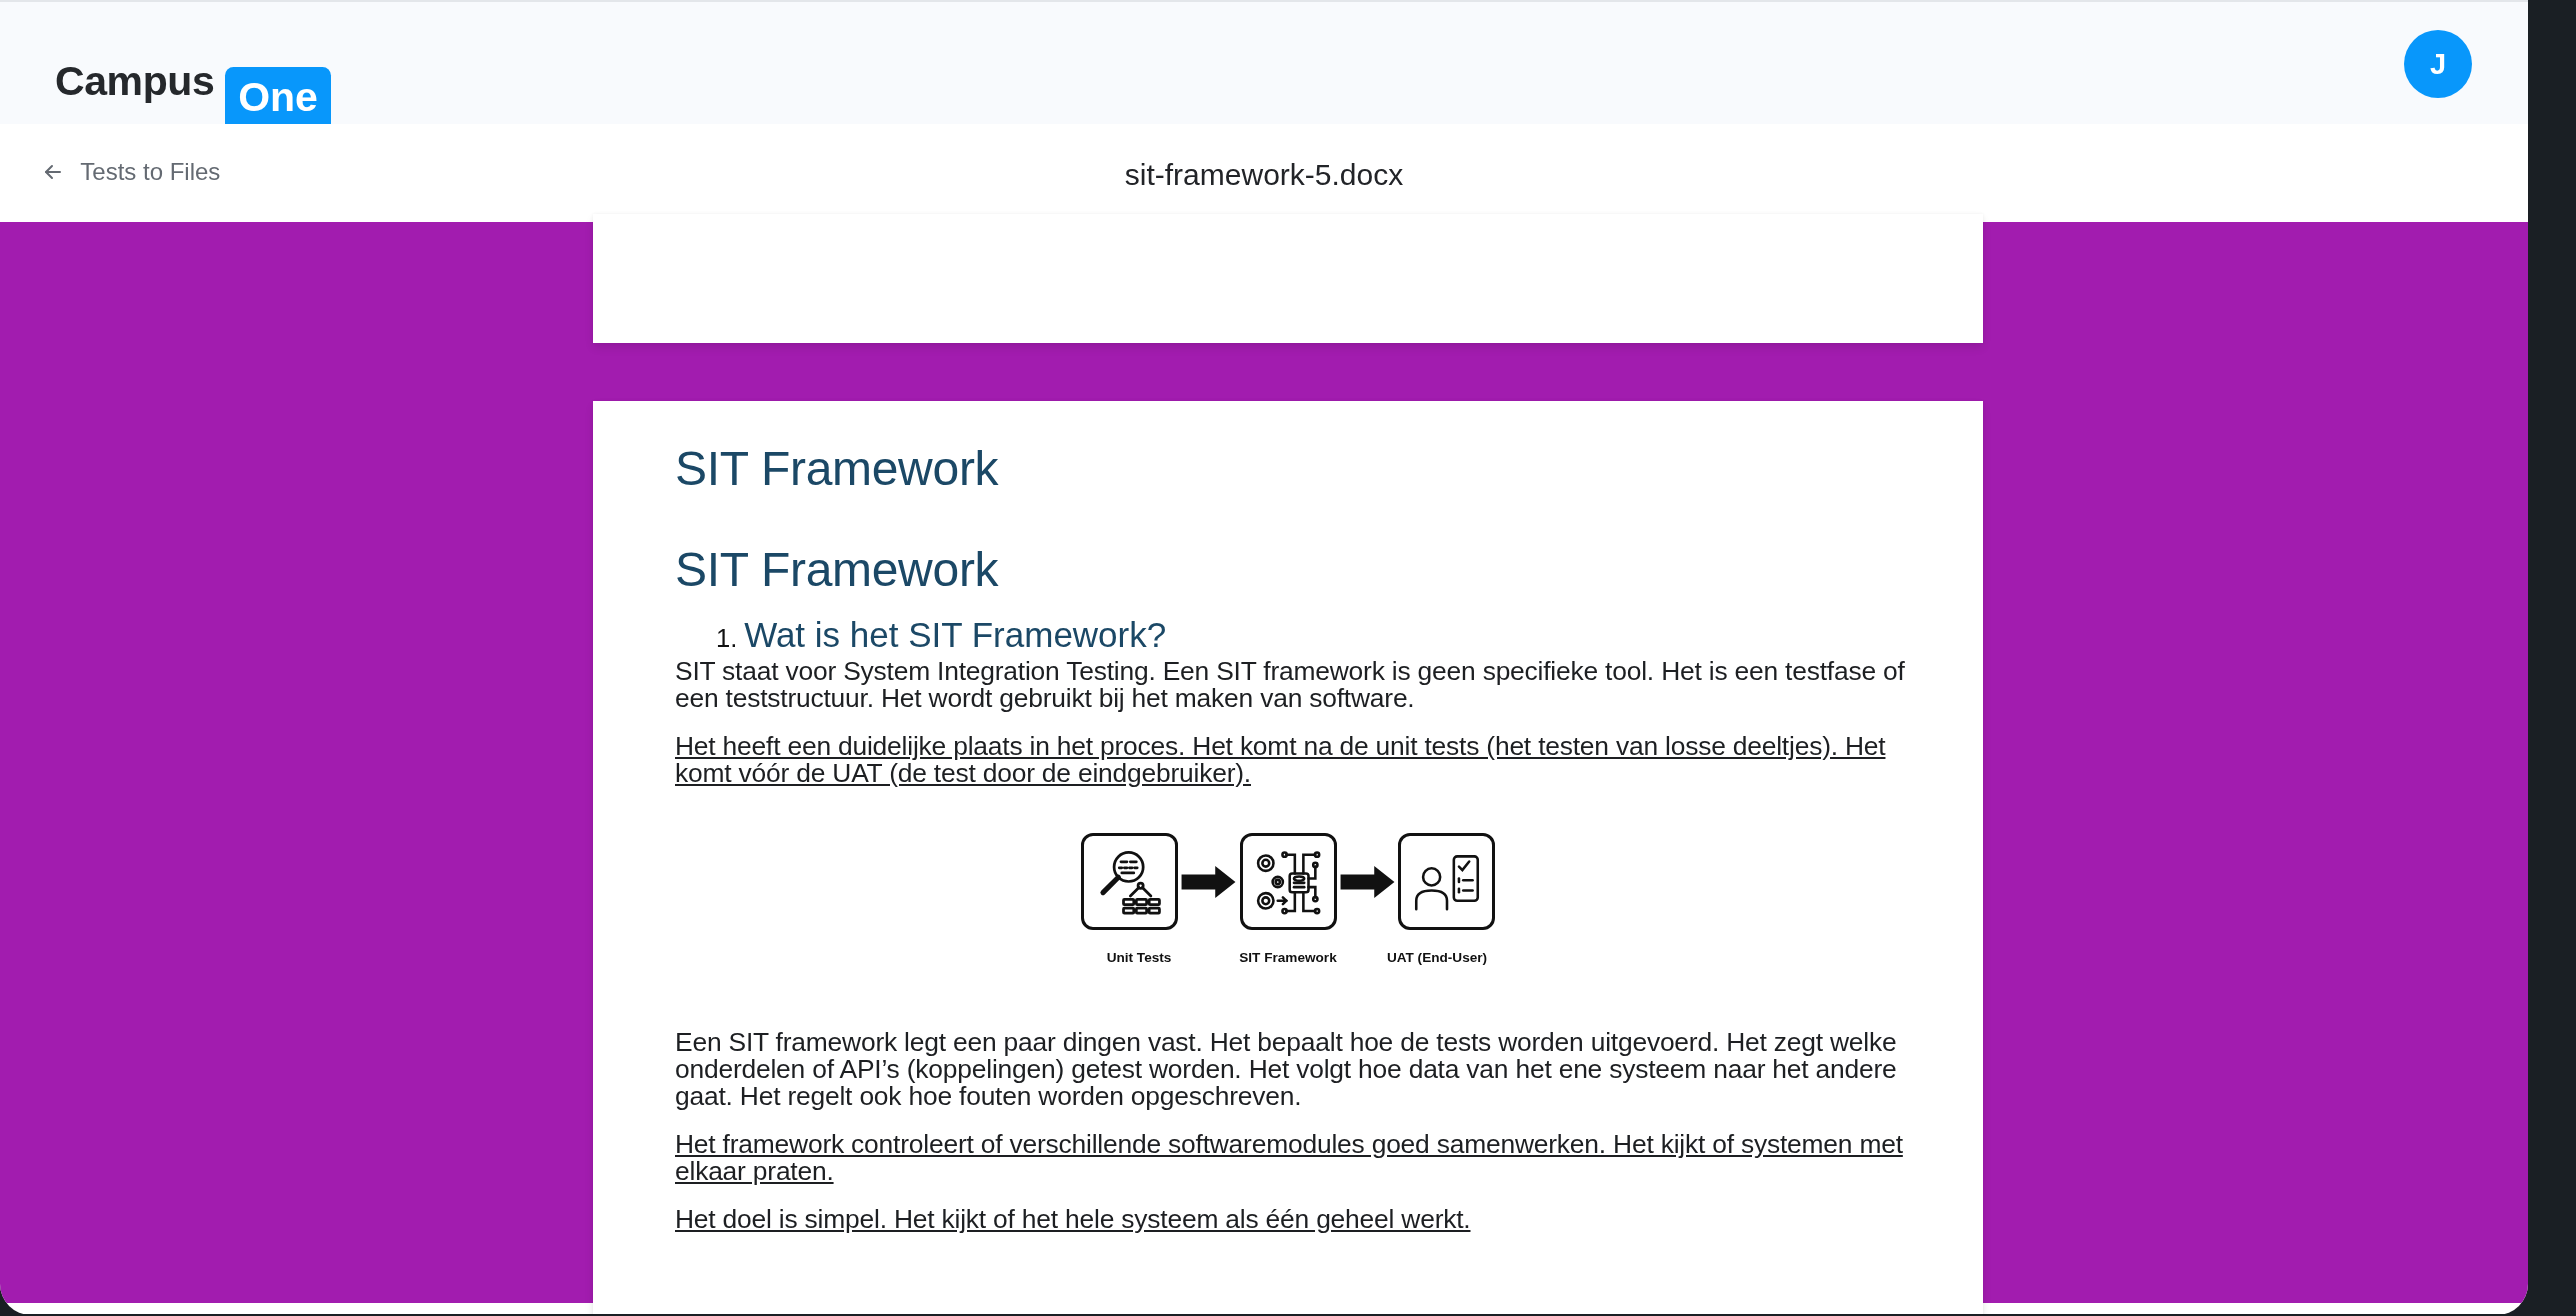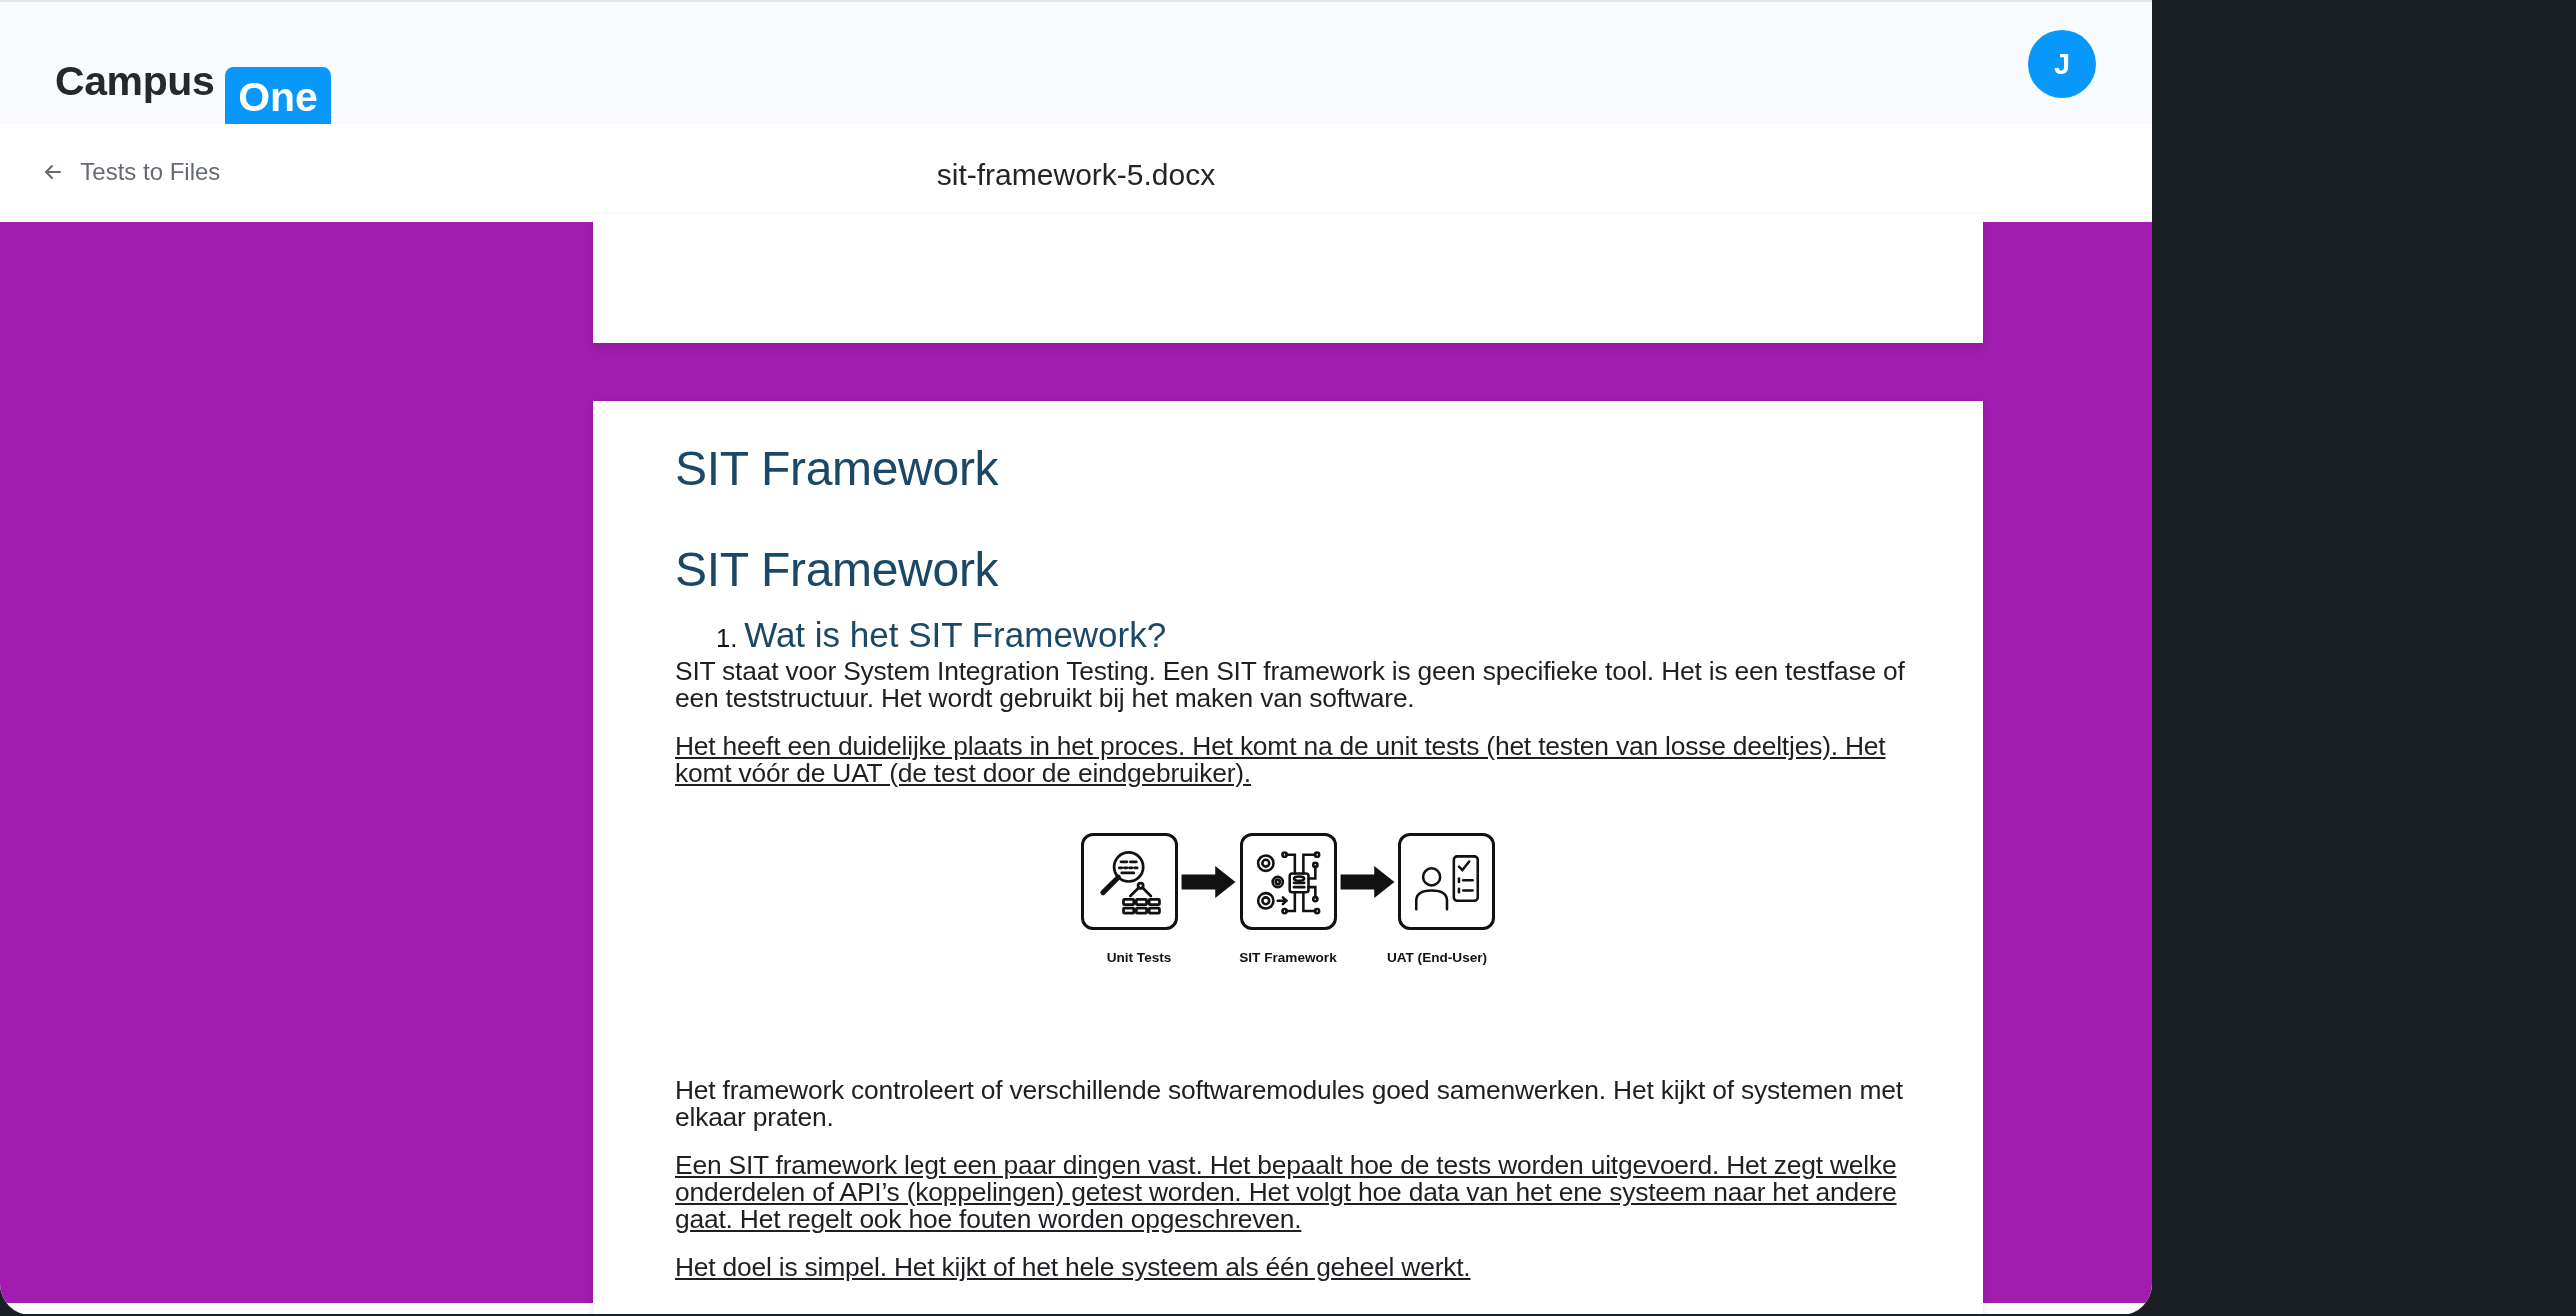--- a/index.html
+++ b/index.html
@@ -1,20 +1,20 @@
 <!DOCTYPE html>
 <html style="font-size:13.6px"><head>
 <meta charset="utf-8">
 <style>
   * { box-sizing: border-box; margin: 0; padding: 0; }
   html, body { width: 2576px; height: 1317px; overflow: hidden; background: #1a1f24; }
   body { font-family: "Liberation Sans", sans-serif; position: relative; }
 
   .window {
-    position: absolute; left: 0; top: 0; width: 2152px; height: 1315px;
+    position: absolute; left: 0; top: 0; width: 2528px; height: 1315px;
     background: #ffffff; border-radius: 0 0 31px 31px; overflow: hidden;
     border-top: 2.6px solid #e3e6ea;
   }
 
   .topbar {
     position: absolute; left: 0; top: 0; width: 100%; height: 122px;
     background: #f8fafd;
   }
   .brand { position: absolute; left: 55px; top: 29px; display: flex; align-items: center; }
   .brand-word {
@@ -196,20 +196,20 @@
             </div>
           </div>
           <div class="flow-labels">
             <span class="flow-label">Unit Tests</span>
             <span class="flow-label">SIT Framework</span>
             <span class="flow-label">UAT (End-User)</span>
           </div>
         </div>
       </div>
 
+      <p class="doc-p">Een SIT framework legt een paar dingen vast. Het bepaalt hoe de tests worden uitgevoerd. Het zegt welke onderdelen of API’s (koppelingen) getest worden. Het volgt hoe data van het ene systeem naar het andere gaat. Het regelt ook hoe fouten worden opgeschreven.</p>
       <p class="doc-p after-figure">Het framework controleert of verschillende softwaremodules goed samenwerken. Het kijkt of systemen met elkaar praten.</p>
-      <p class="doc-p">Een SIT framework legt een paar dingen vast. Het bepaalt hoe de tests worden uitgevoerd. Het zegt welke onderdelen of API’s (koppelingen) getest worden. Het volgt hoe data van het ene systeem naar het andere gaat. Het regelt ook hoe fouten worden opgeschreven.</p>
       <p class="doc-p">Het doel is simpel. Het kijkt of het hele systeem als één geheel werkt.</p>
     </div>
   </main>
 </div>
 <div class="bottom-strip"></div>
 
 
 </body></html>

